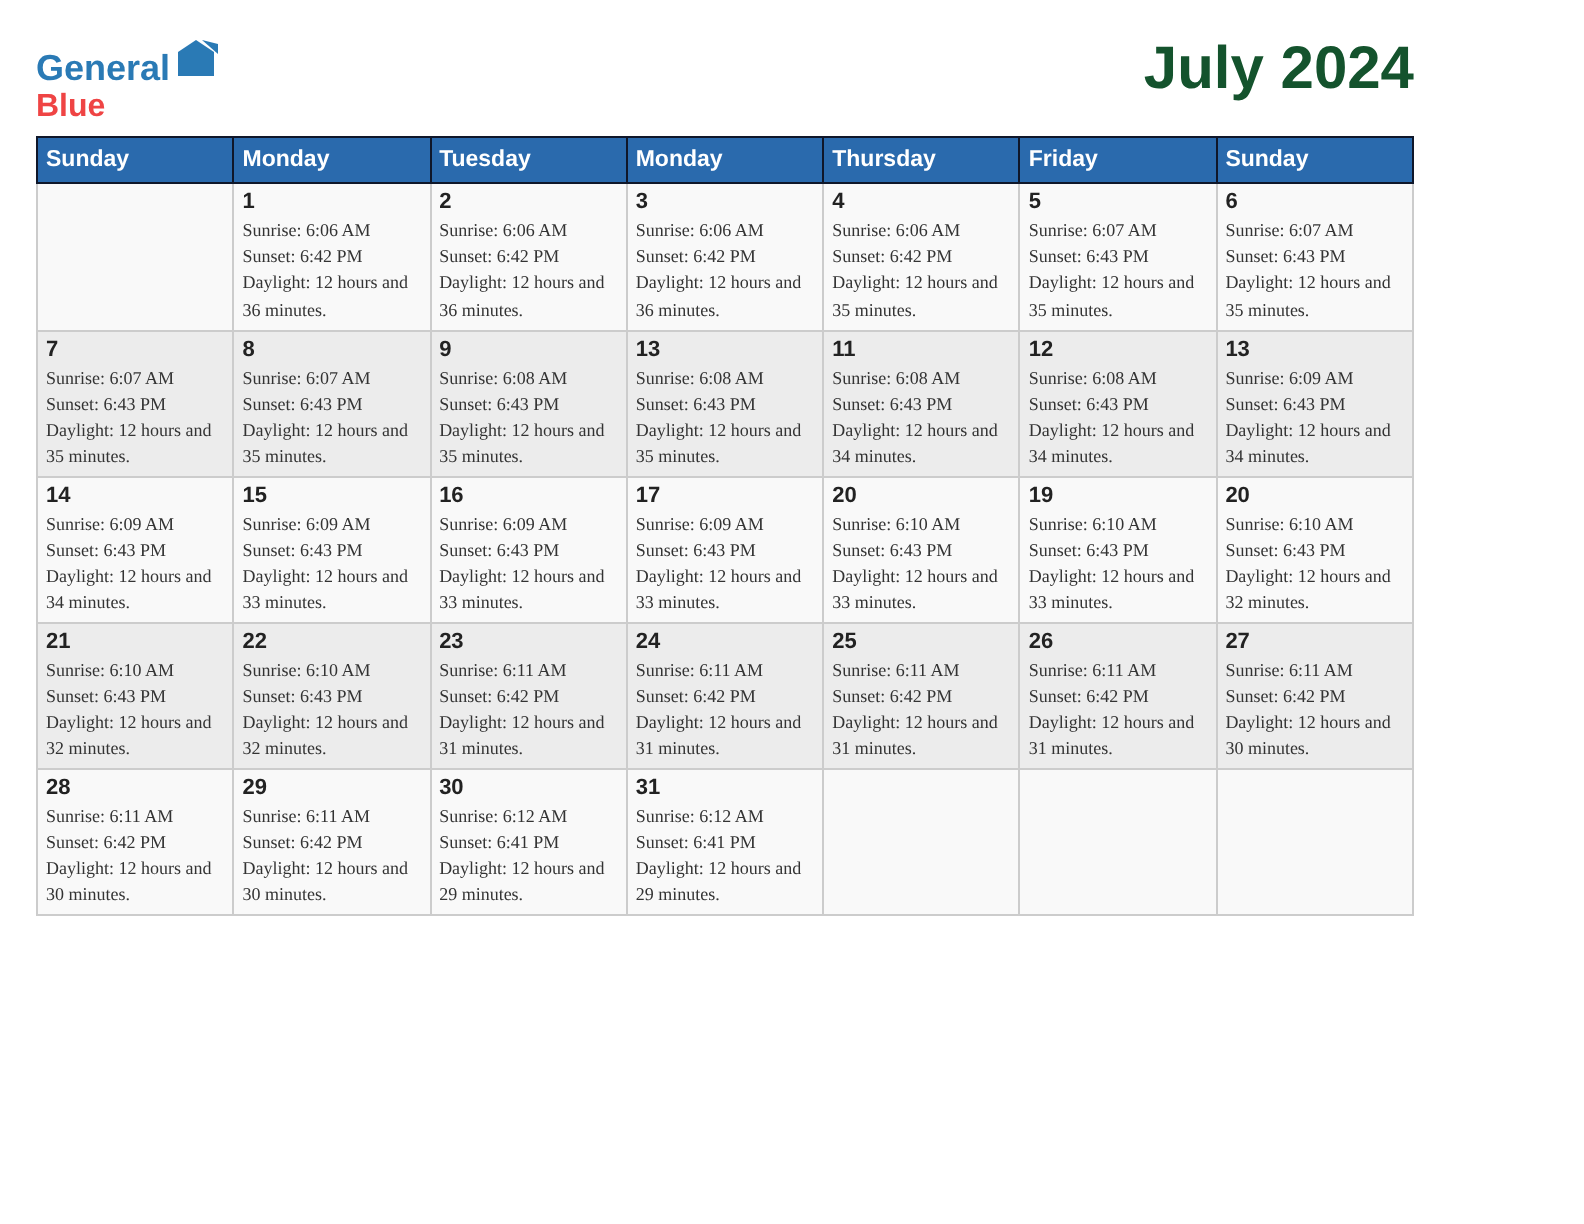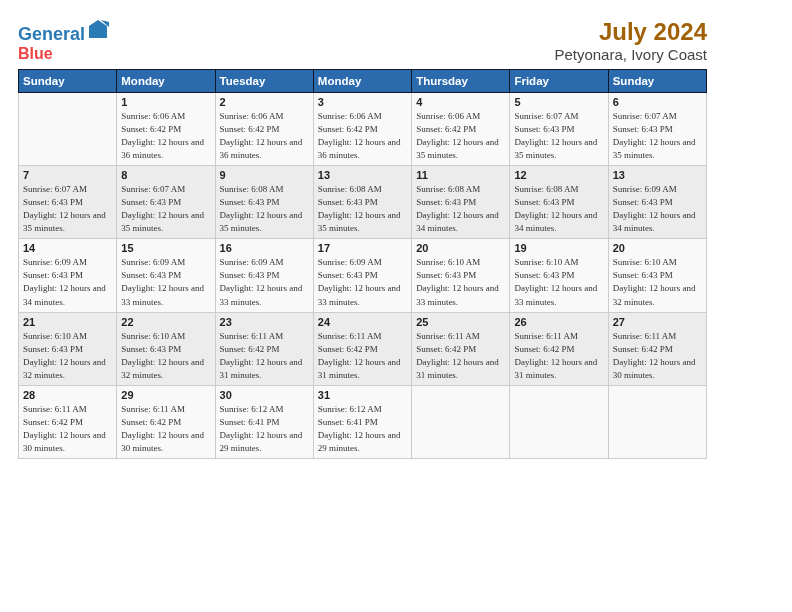--- a/index.html
+++ b/index.html
@@ -35,23 +35,23 @@
     }
     .logo-icon {
       width: 22px;
       height: 22px;
       margin-left: 2px;
     }
     .title-block {
       text-align: right;
     }
     .month-title {
-      font-size: 24px;
+      font-size: 30px;
       font-weight: bold;
-      color: #a16207;
+      color: #14532d;
     }
     .location-title {
       font-size: 15px;
       color: #444;
     }
     table {
       width: 100%;
       border-collapse: collapse;
       table-layout: fixed;
     }
@@ -102,21 +102,20 @@
           <span>General</span><svg class="logo-icon" viewBox="0 0 22 22">
               <polygon points="11,2 20,8 20,20 2,20 2,8" fill="#2a7ab5"></polygon>
               <polygon points="14,2 22,9 22,4" fill="#2a7ab5"></polygon>
             </svg>
         </div>
         <div class="logo-text" style="color:#ef4444;font-size:16px;">Blue</div>
       </div>
     </div>
     <div class="title-block">
       <div class="month-title">July 2024</div>
-      <div class="location-title">Petyonara, Ivory Coast</div>
     </div>
   </div>
 
   <table>
     <thead>
       <tr>
       <th>Sunday</th>
           <th>Monday</th>
           <th>Tuesday</th>
           <th>Monday</th>

